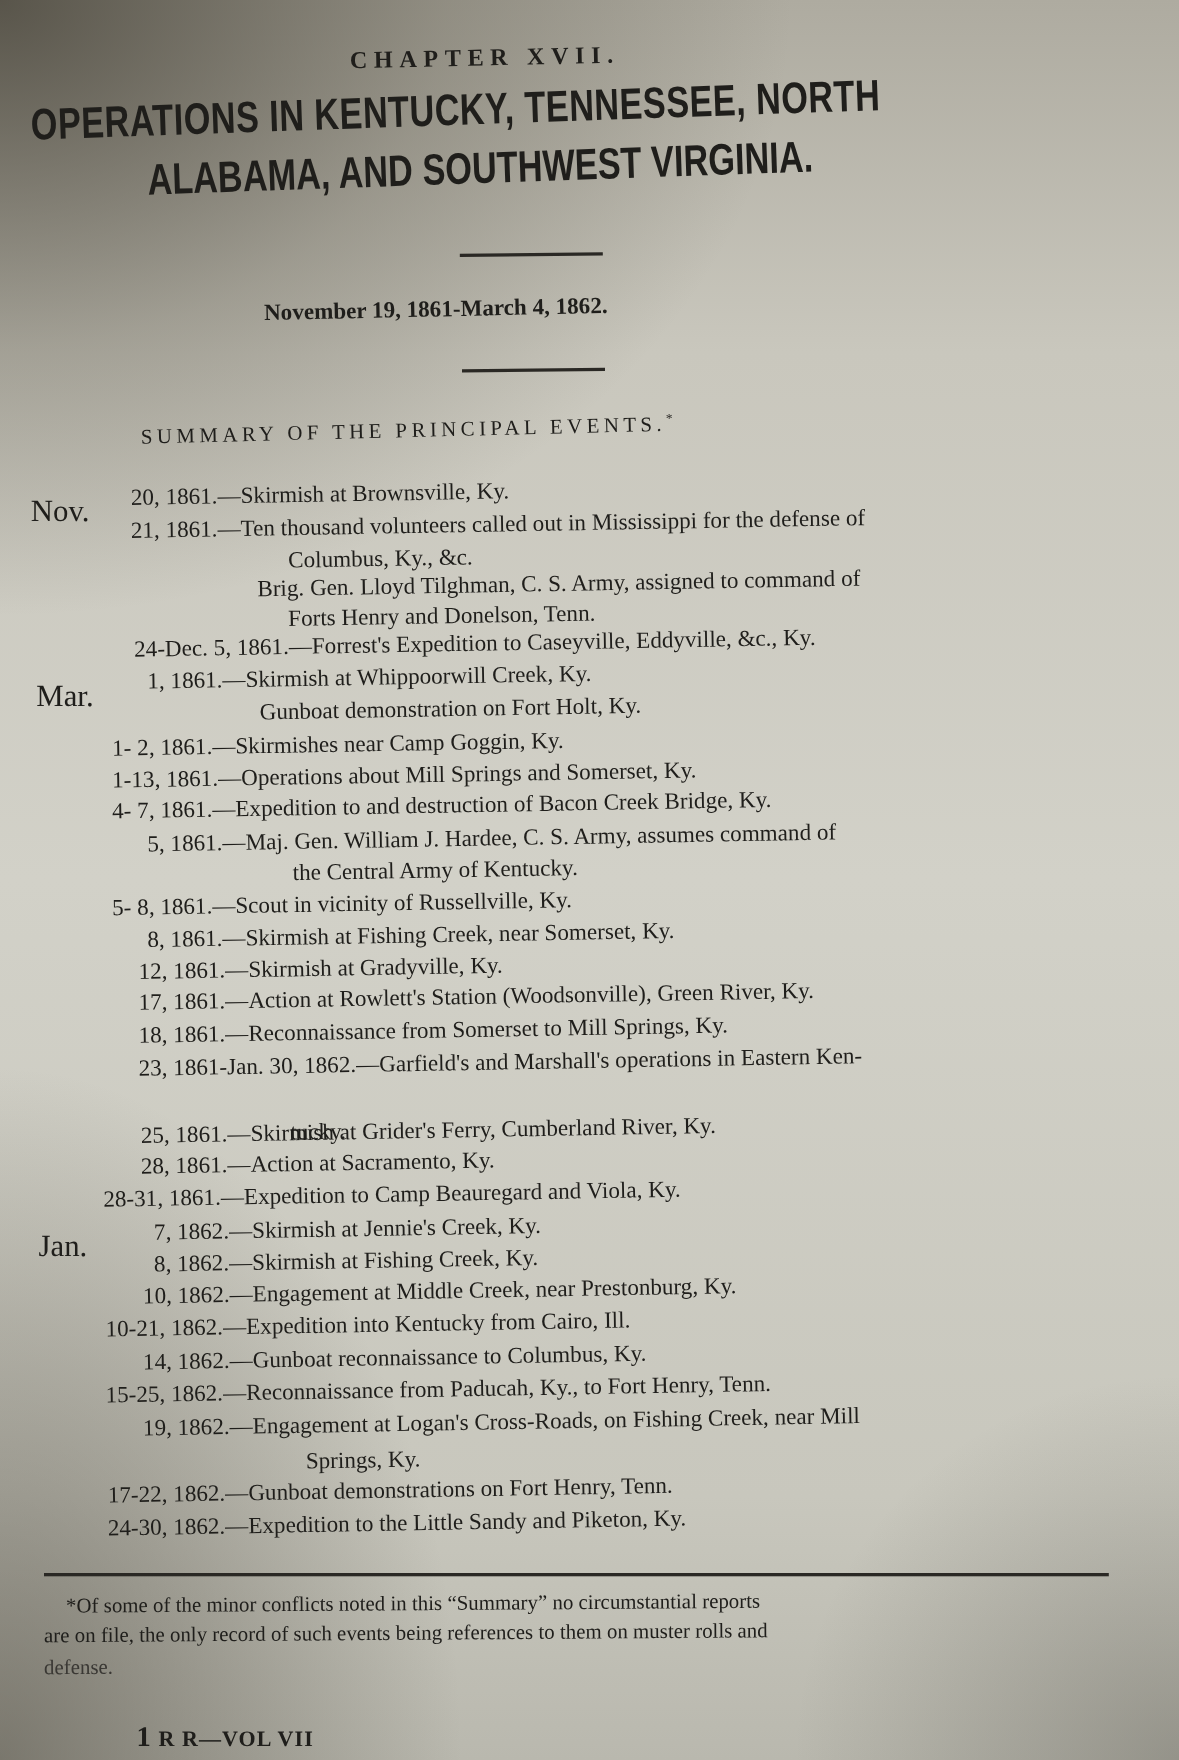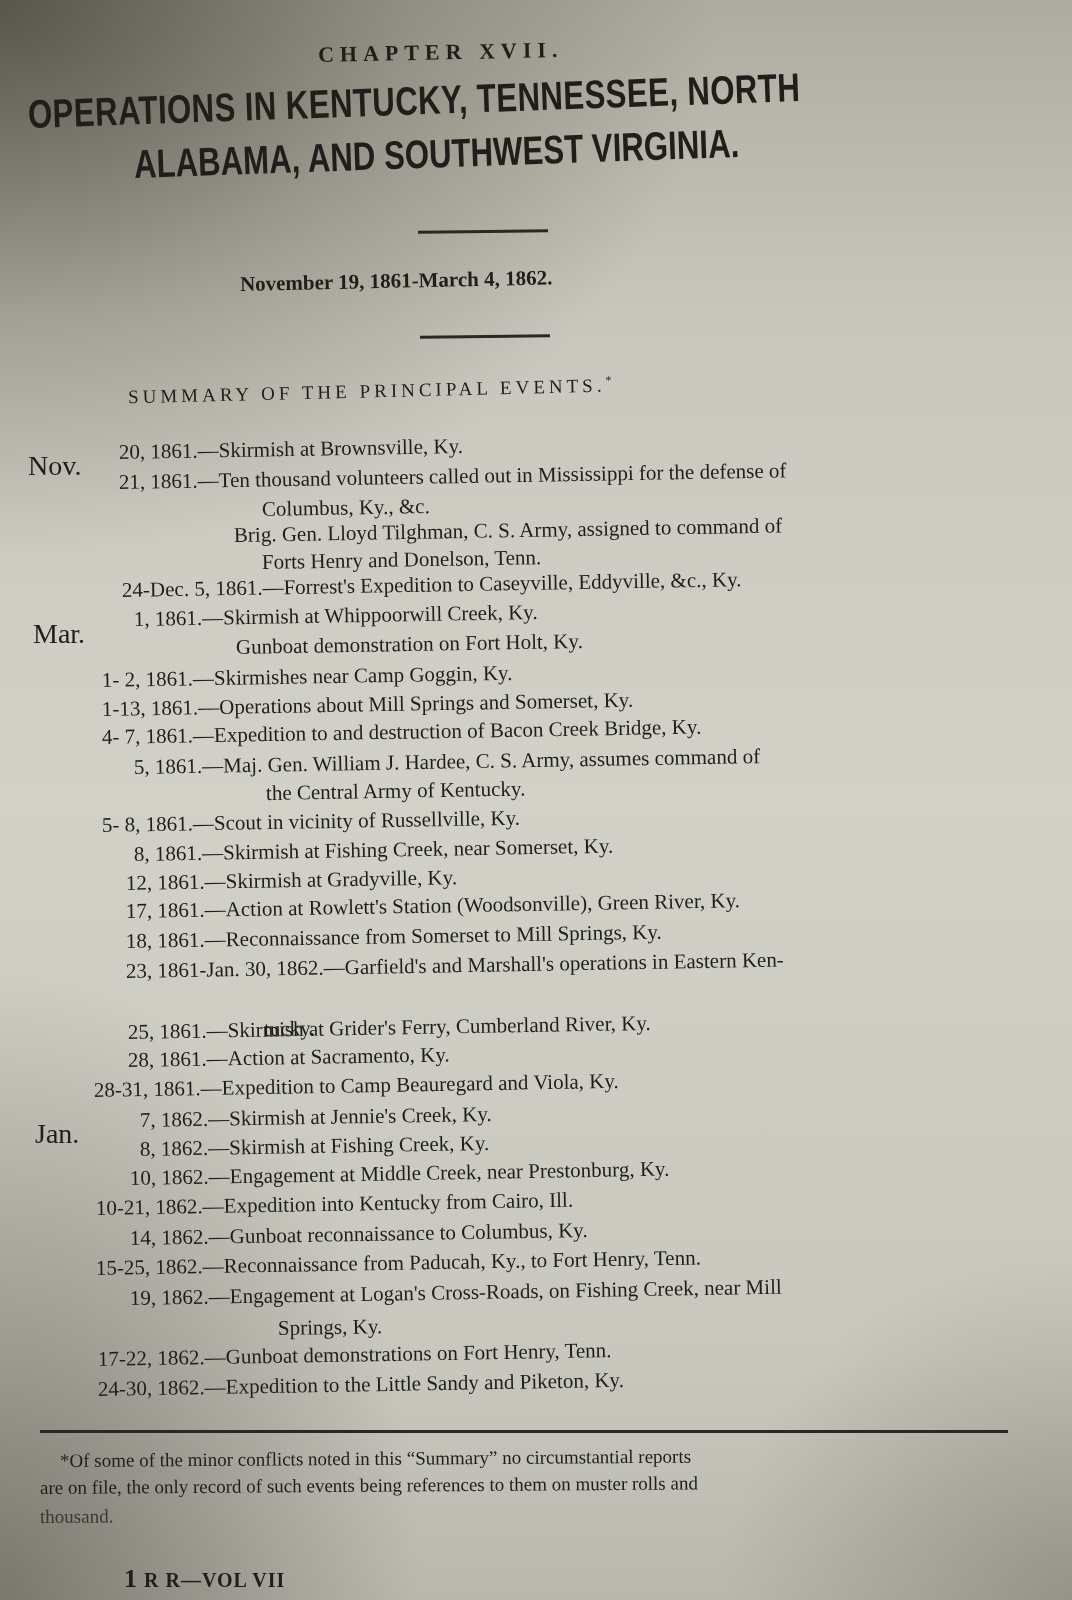--- a/index.html
+++ b/index.html
@@ -113,19 +113,19 @@
     <div class="line" style="left:130px; top:1286px;"><span>19, 1862.</span><span>—Engagement at Logan's Cross-Roads, on Fishing Creek, near Mill</span></div>
     <div class="line" style="left:278px; top:1316px;"><span>Springs, Ky.</span></div>
     <div class="line" style="left:98px; top:1347px;"><span>17-22, 1862.</span><span>—Gunboat demonstrations on Fort Henry, Tenn.</span></div>
     <div class="line" style="left:98px; top:1377px;"><span>24-30, 1862.</span><span>—Expedition to the Little Sandy and Piketon, Ky.</span></div>
   </div>
 
   <div class="rule" style="left:40px; top:1430px; width:968px; height:3px;"></div>
 
   <div class="footnote" style="left:60px; top:1450px;">*Of some of the minor conflicts noted in this “Summary” no circumstantial reports</div>
   <div class="footnote" style="left:40px; top:1477px;">are on file, the only record of such events being references to them on muster rolls and</div>
-  <div class="footnote" style="left:40px; top:1506px; color:#3a3834;">thousand.</div>
+  <div class="footnote" style="left:40px; top:1506px; color:#3a3834;">defense.</div>
 
   <div class="abs signature">
     <span class="num">1</span><span> R R—VOL VII</span>
   </div>
 
 </div>
 
 </body></html>

